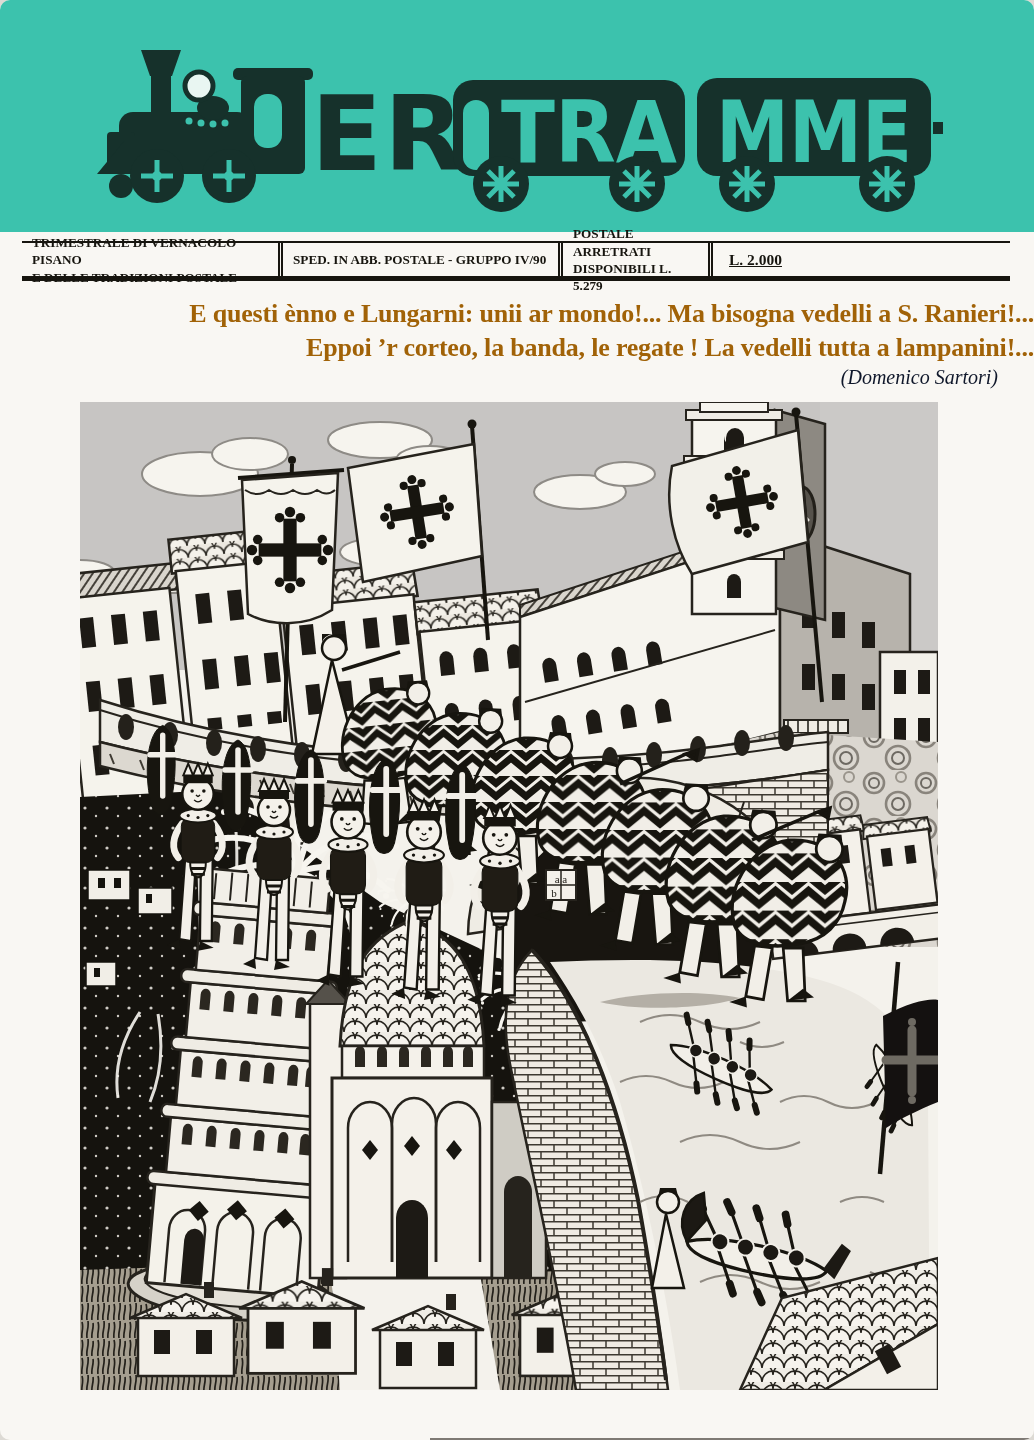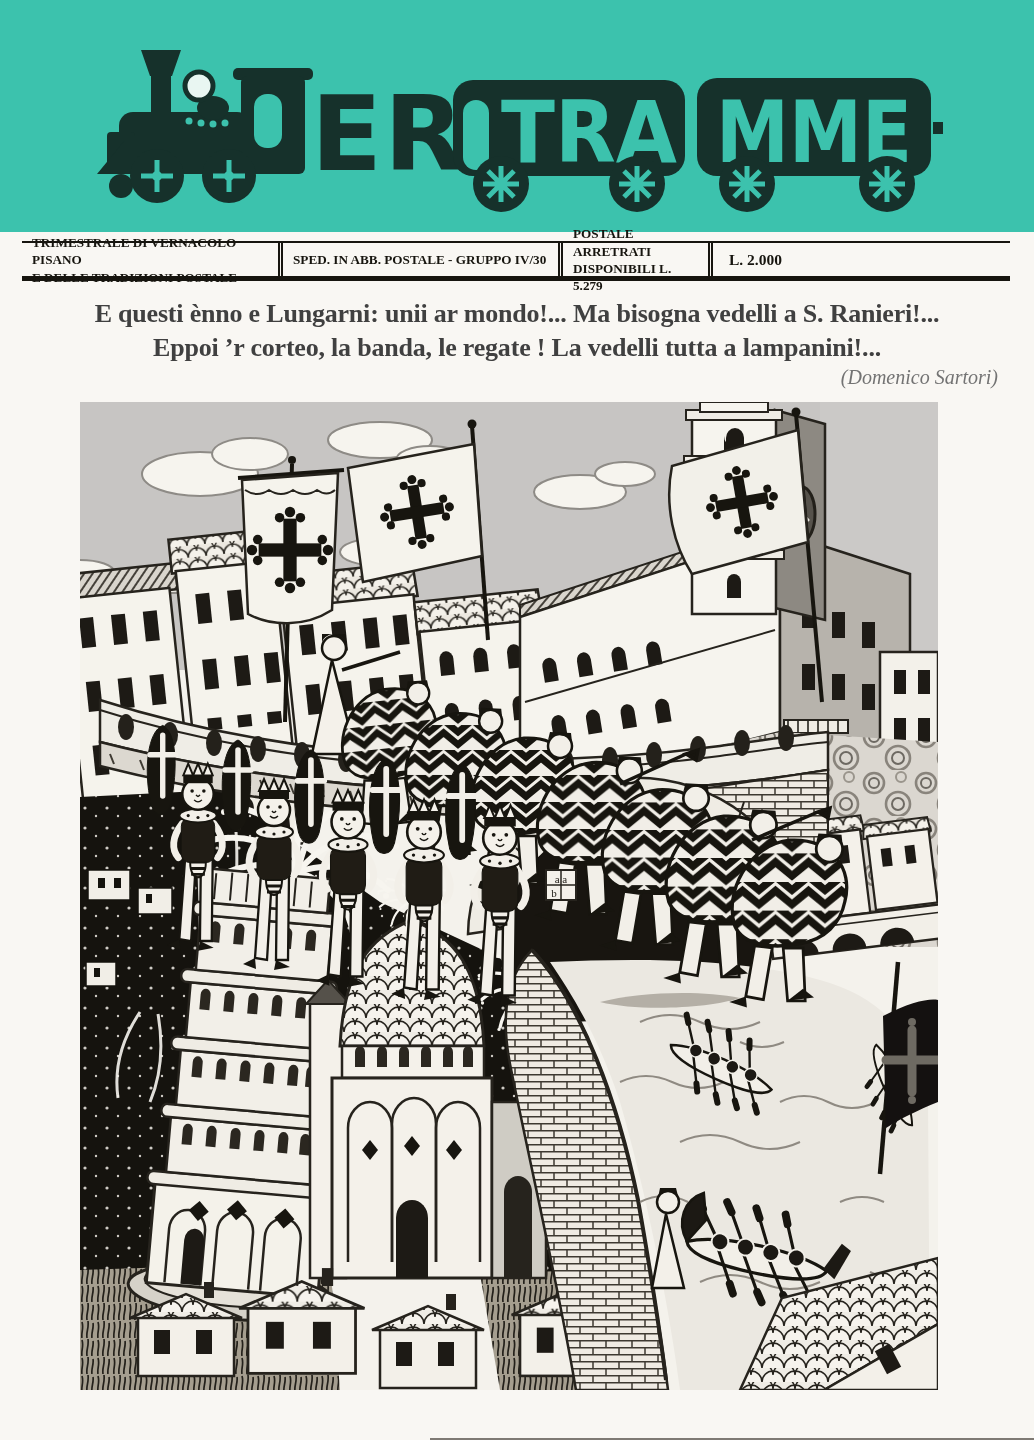--- a/index.html
+++ b/index.html
@@ -1,31 +1,31 @@
 <!DOCTYPE html>
 <html><head>
 <meta charset="utf-8">
 <style>
   html,body{margin:0;padding:0;background:#dddad4;}
   .page{position:relative;width:1034px;height:1440px;background:#f9f7f3;overflow:hidden;
-        font-family:"Liberation Serif",serif;}
+        font-family:"Liberation Serif",serif;border-radius:10px;}
   .band{position:absolute;left:0;top:0;width:1034px;height:232px;background:#3cc2ad;}
   .logo-svg{position:absolute;left:91px;top:24px;}
   .infobar{position:absolute;left:22px;top:241px;width:988px;height:40px;box-sizing:border-box;
            border-top:2px solid #17150f;border-bottom:5px solid #17150f;
            display:flex;align-items:stretch;background:#f9f7f3;}
   .cell{box-sizing:border-box;padding:5px 6px 4px 10px;font-weight:bold;font-size:13.2px;
         line-height:1.32;color:#17150f;display:flex;flex-direction:column;justify-content:center;}
   .cell+.cell{border-left:5px double #17150f;}
   .c1{width:256px}.c2{width:155px}.c3{width:280px}.c4{width:150px}
-  .c5{flex:1;font-size:15.5px;padding-left:16px;}
-  .headline{position:absolute;left:0;top:297px;width:1034px;text-align:center;
-            font-weight:bold;color:#404040;}
+  .c5{flex:1;font-size:15.5px;padding-left:16px;text-decoration:underline;}
+  .headline{position:absolute;left:0;top:297px;width:1034px;text-align:right;
+            font-weight:bold;color:#a16207;}
   .headline .l{font-size:26px;line-height:1.3;letter-spacing:-0.2px;white-space:nowrap;}
-  .attr{position:absolute;top:366px;right:36px;font-style:italic;font-size:20px;color:#737373;}
+  .attr{position:absolute;top:366px;right:36px;font-style:italic;font-size:20px;color:#0f172a;}
   .illu{position:absolute;left:80px;top:402px;width:858px;height:988px;}
   .edge{position:absolute;left:430px;bottom:0;width:604px;height:2px;background:#55504a;opacity:.75;}
 </style>
 </head>
 <body>
 
 <div class="page">
 
   <div class="band">
     <svg class="logo-svg" width="852" height="196" viewBox="0 0 852 196" aria-hidden="true">
@@ -91,21 +91,21 @@
       </g>
     </svg>
   </div>
 
   <div class="infobar">
     <div class="cell c1">
       <span>TRIMESTRALE DI VERNACOLO PISANO</span>
       <span>E DELLE TRADIZIONI POSTALE</span>
     </div>
     <div class="cell c3">
-      <span>SPED. IN ABB. POSTALE - GRUPPO IV/30</span>
+      <span>SPED. IN ABB. POSTALE - GRUPPO IV/90</span>
     </div>
     <div class="cell c4">
       <span>POSTALE ARRETRATI</span>
       <span>DISPONIBILI L. 5.279</span>
     </div>
     <div class="cell c5">
       <span>L. 2.000</span>
     </div>
   </div>
 

